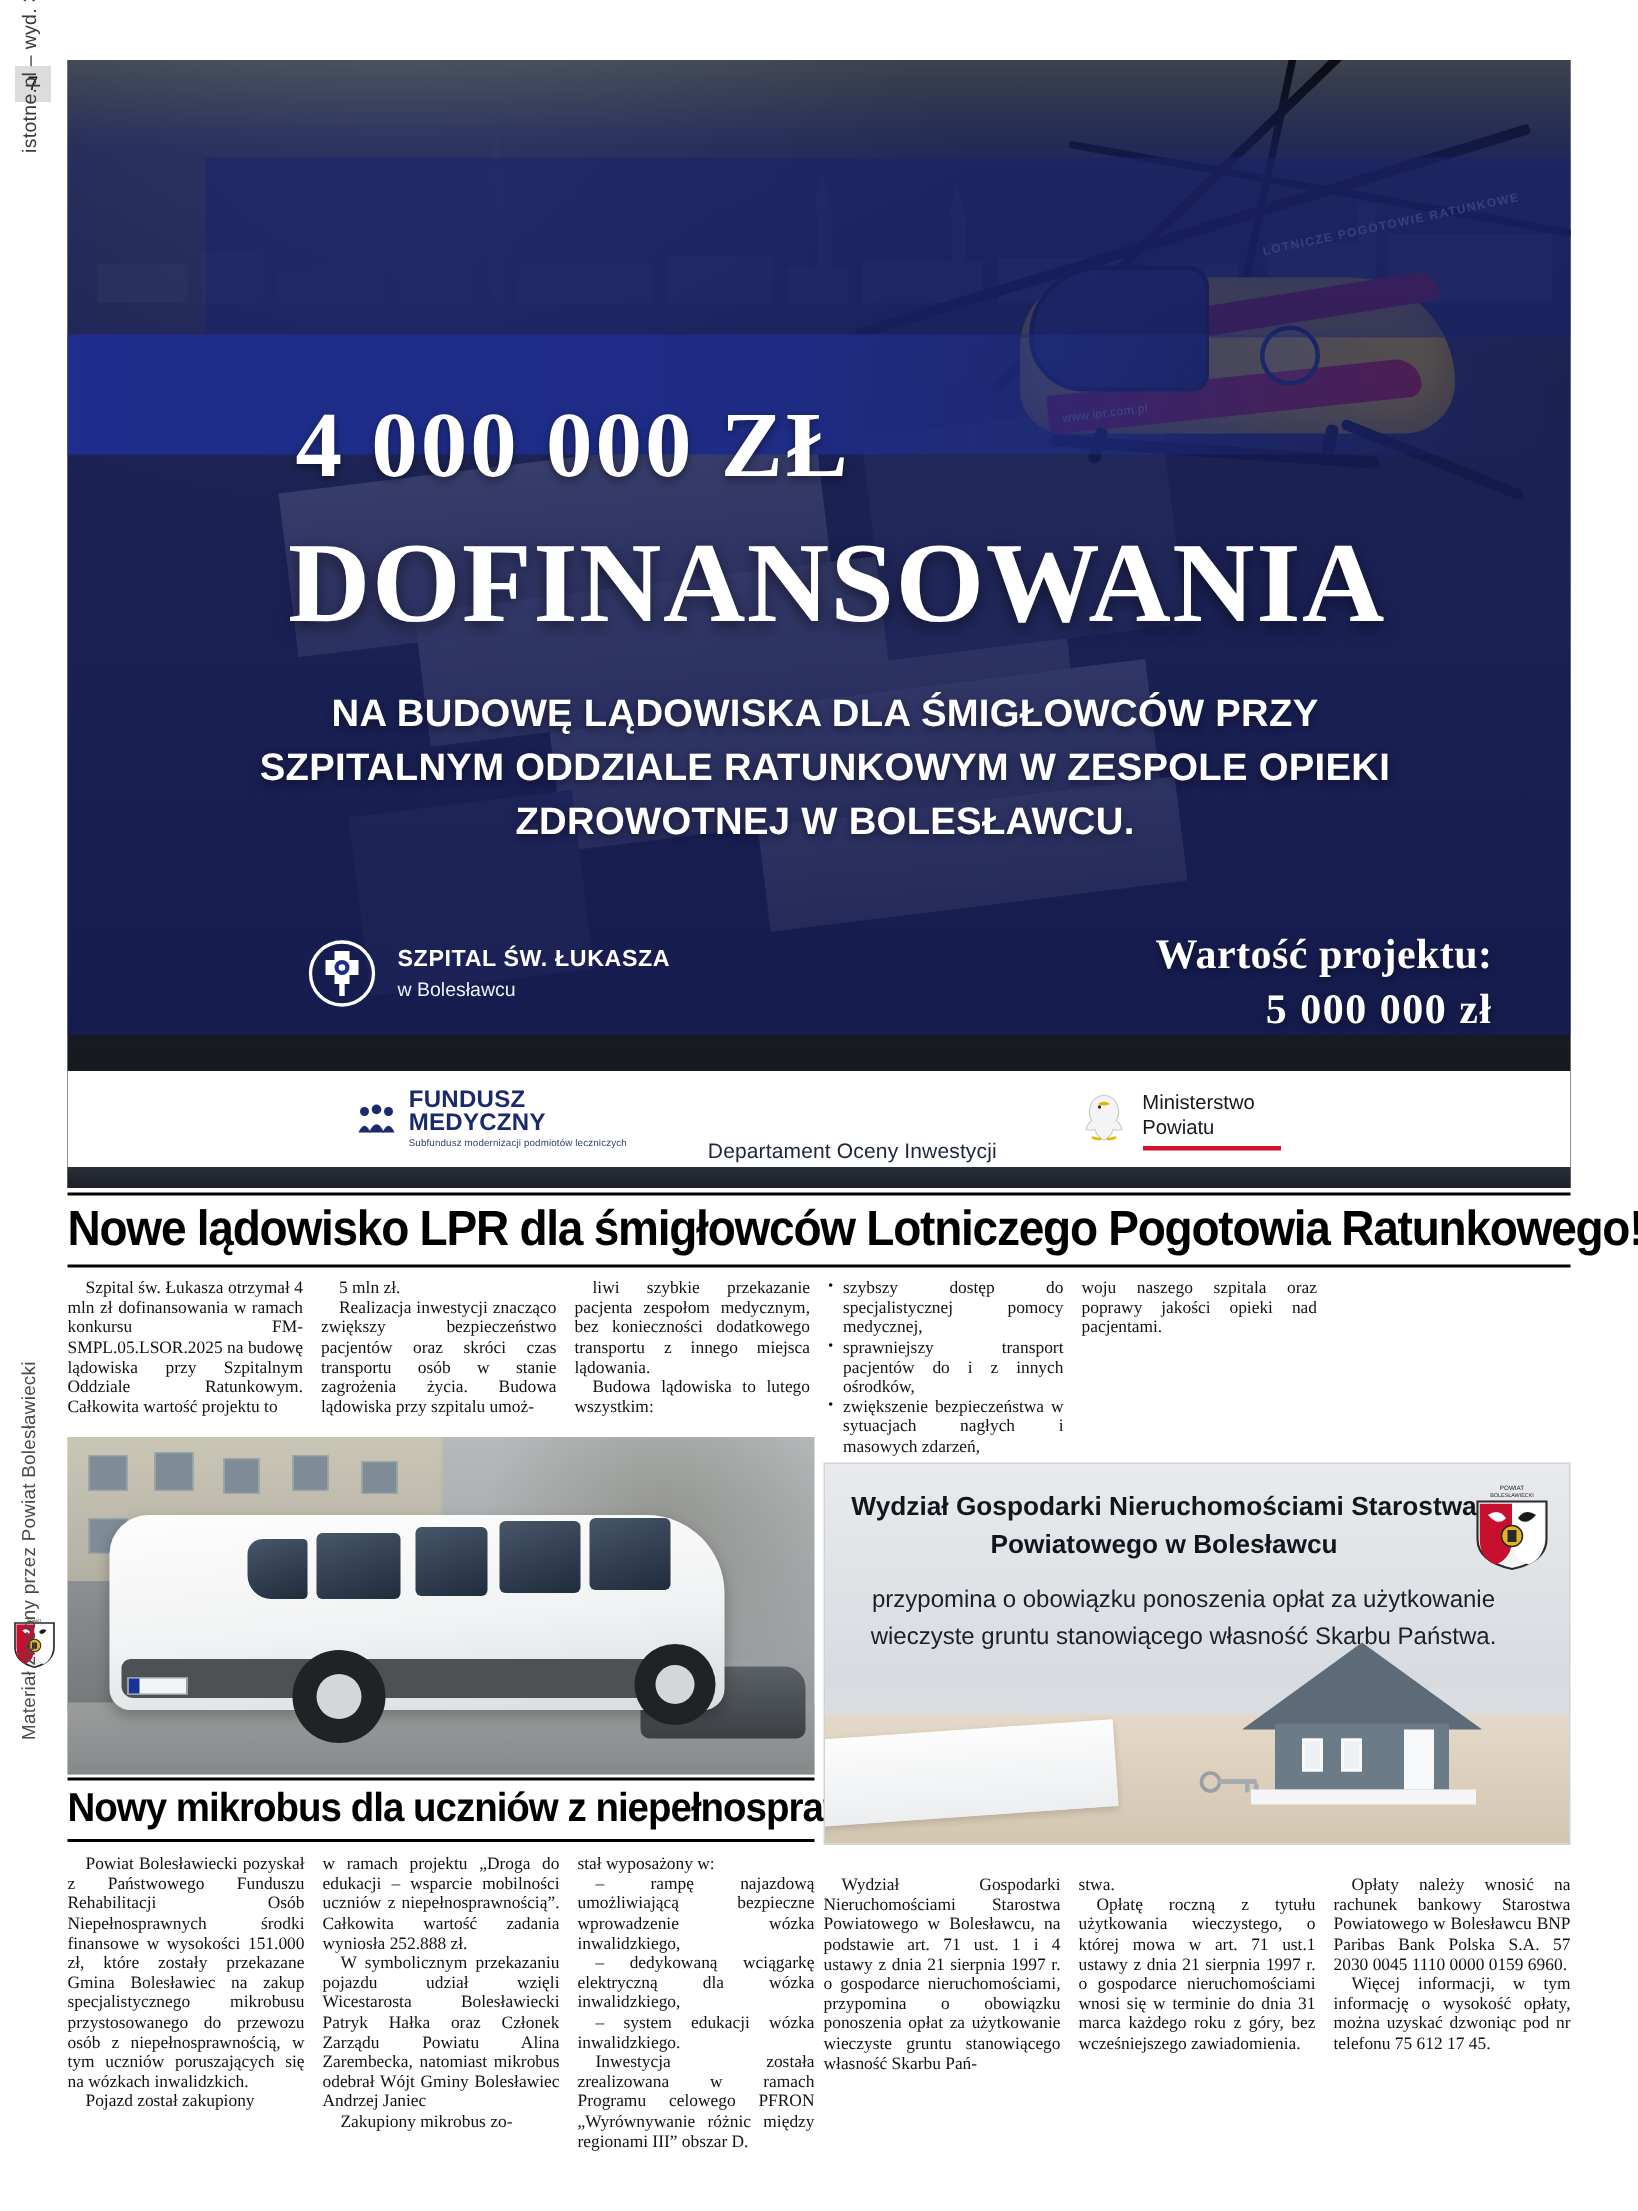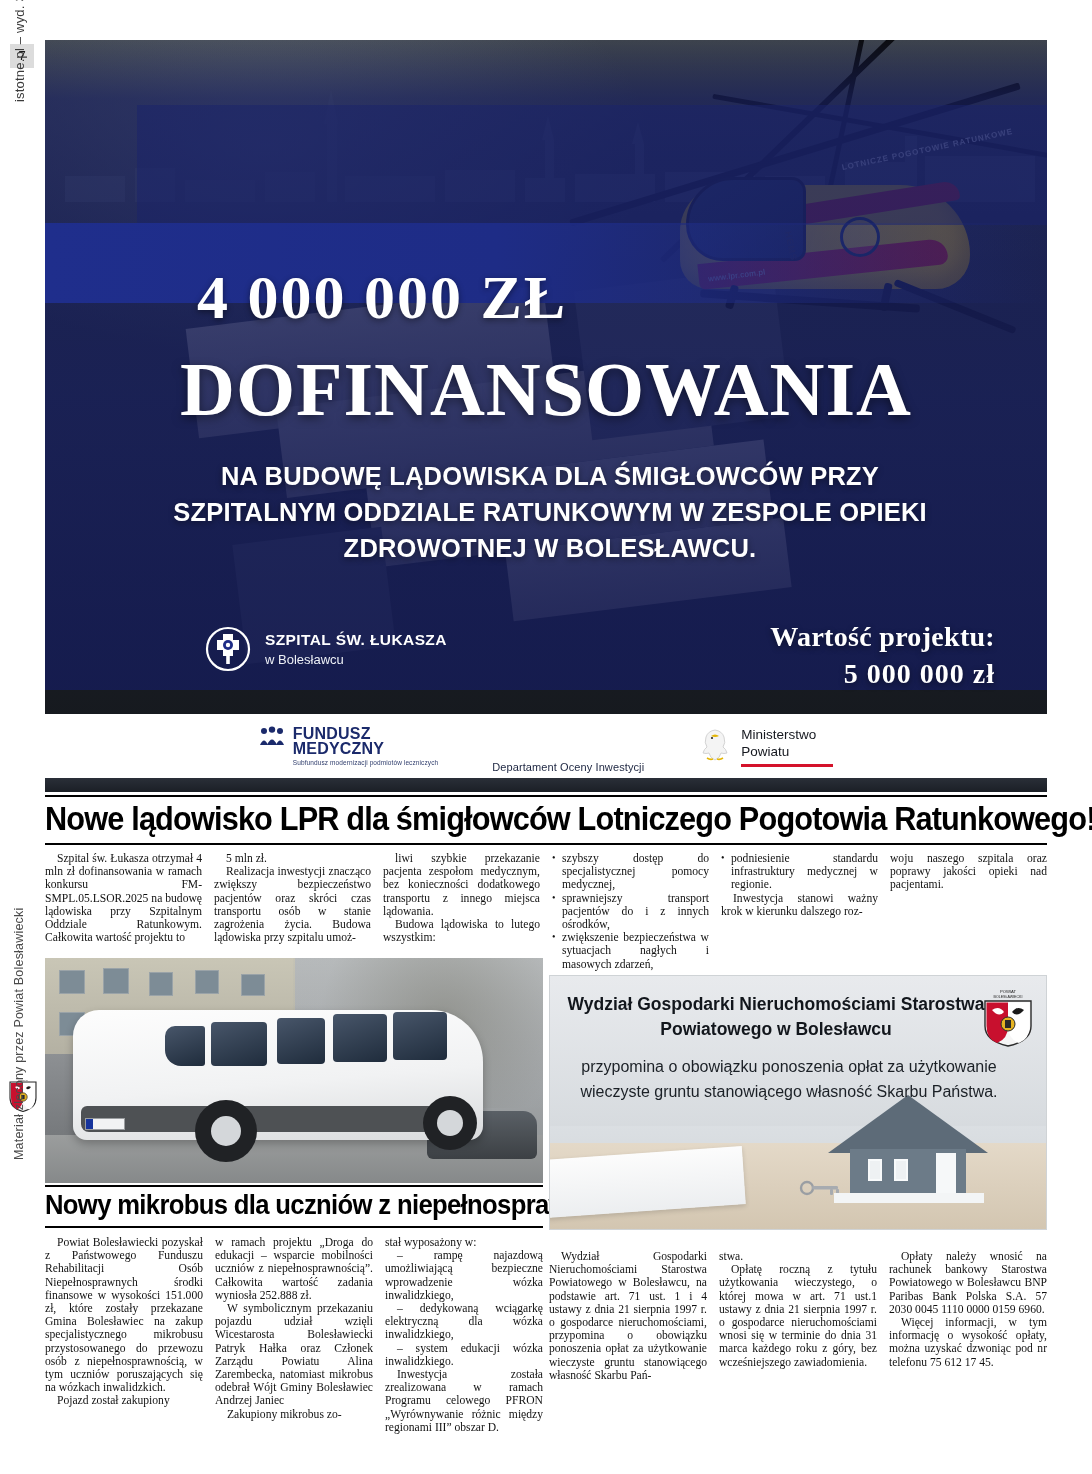--- a/index.html
+++ b/index.html
@@ -159,21 +159,21 @@
     position:absolute; left:152px; top:190px;
     font-family:"Liberation Serif", serif;
     font-weight:bold;
     font-size:62px;
     color:#ffffff;
     letter-spacing:2px;
     text-shadow: 0 2px 6px rgba(0,0,0,.45);
     margin-top: 32px;
   }
   .dofin {
-    position:absolute; left:0; top:306px; width:1002px;
+    position:absolute; left:12px; top:306px; width:1002px;
     text-align:center;
     font-family:"Liberation Serif", serif;
     font-weight:bold;
     font-size:76px;
     color:#ffffff;
     letter-spacing:1px;
     text-shadow: 0 3px 10px rgba(0,0,0,.5);
   }
   .hero-sub {
     position:absolute; left:120px; top:418px; width:770px;
@@ -210,26 +210,26 @@
   }
   .value-l1 { font-size:28px; font-weight:bold; letter-spacing:.3px; text-shadow:0 2px 6px rgba(0,0,0,.45); }
   .value-l2 { font-size:28px; font-weight:bold; letter-spacing:1px; margin-top:5px; text-shadow:0 2px 6px rgba(0,0,0,.45); }
 
   
   .logo-strip {
     position:absolute; left:0; top:674px; width:1002px; height:64px;
     background:#ffffff;
     display:flex; align-items:center; justify-content:center; gap:54px;
   }
-  .fm-logo { display:flex; gap:8px; }
+  .fm-logo { display:flex; align-items:center; gap:8px; }
   .fm-people { width:26px; height:20px; position:relative; }
   .fm-text-1 { font-family:"Liberation Sans", sans-serif; font-weight:bold; font-size:16px; color:#1b2a6b; line-height:15px; letter-spacing:.2px;}
   .fm-text-2 { font-family:"Liberation Sans", sans-serif; font-weight:bold; font-size:16px; color:#1b2a6b; line-height:16px; letter-spacing:.2px;}
   .fm-sub { font-family:"Liberation Sans", sans-serif; font-size:6.5px; color:#33406f; margin-top:2px; letter-spacing:.1px;}
-  .dep-text { font-family:"Liberation Sans", sans-serif; font-size:11px; color:#1c2540; letter-spacing:.1px;margin-top:42px;}
+  .dep-text { font-family:"Liberation Sans", sans-serif; font-size:14px; color:#1c2540; letter-spacing:.1px;margin-top:42px;}
   .mz { display:flex; align-items:center; gap:9px; }
   .mz-eagle { width:34px; height:38px; position:relative; }
   .mz-name { font-family:"Liberation Sans", sans-serif; font-size:13.5px; color:#15181f; line-height:17px; }
   .mz-rule { width:92px; height:3px; background:#d4122a; margin-top:4px; }
 
   
   .hero-foot {
     position:absolute; left:0; top:738px; width:1002px; height:14px;
     background:linear-gradient(180deg,#2a2f38,#1b1f26);
   }
@@ -548,26 +548,20 @@
       <p>Budowa lądowiska to lutego wszystkim:</p>
     </div>
     <div>
       <ul>
         <li>szybszy dostęp do specjalistycznej pomocy medycznej,</li>
         <li>sprawniejszy transport pacjentów do i z innych ośrodków,</li>
         <li>zwiększenie bezpieczeństwa w sytuacjach nagłych i masowych zdarzeń,</li>
       </ul>
     </div>
     <div>
-      <ul>
-        <li style="list-style:none; padding-left:10px;">podniesienie standardu infrastruktury medycznej w regionie.</li>
-      </ul>
-      <p>Inwestycja stanowi ważny krok w kierunku dalszego roz-</p>
-    </div>
-    <div>
       <p style="text-indent:0;">woju naszego szpitala oraz poprawy jakości opieki nad pacjentami.</p>
     </div>
   </div>
 
   <div class="bus-photo">
     <div class="bus-bldg"></div>
     <div class="bus-win" style="left:14px;  top:12px; width:26px; height:24px;"></div>
     <div class="bus-win" style="left:58px;  top:10px; width:26px; height:26px;"></div>
     <div class="bus-win" style="left:104px; top:14px; width:24px; height:24px;"></div>
     <div class="bus-win" style="left:150px; top:12px; width:24px; height:24px;"></div>

